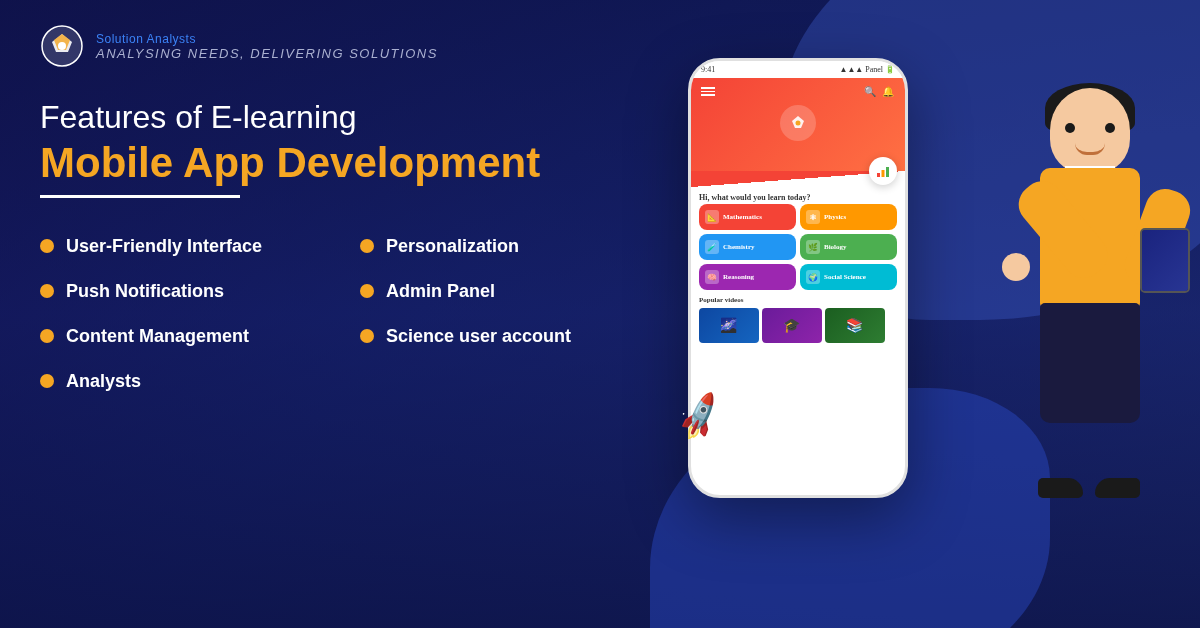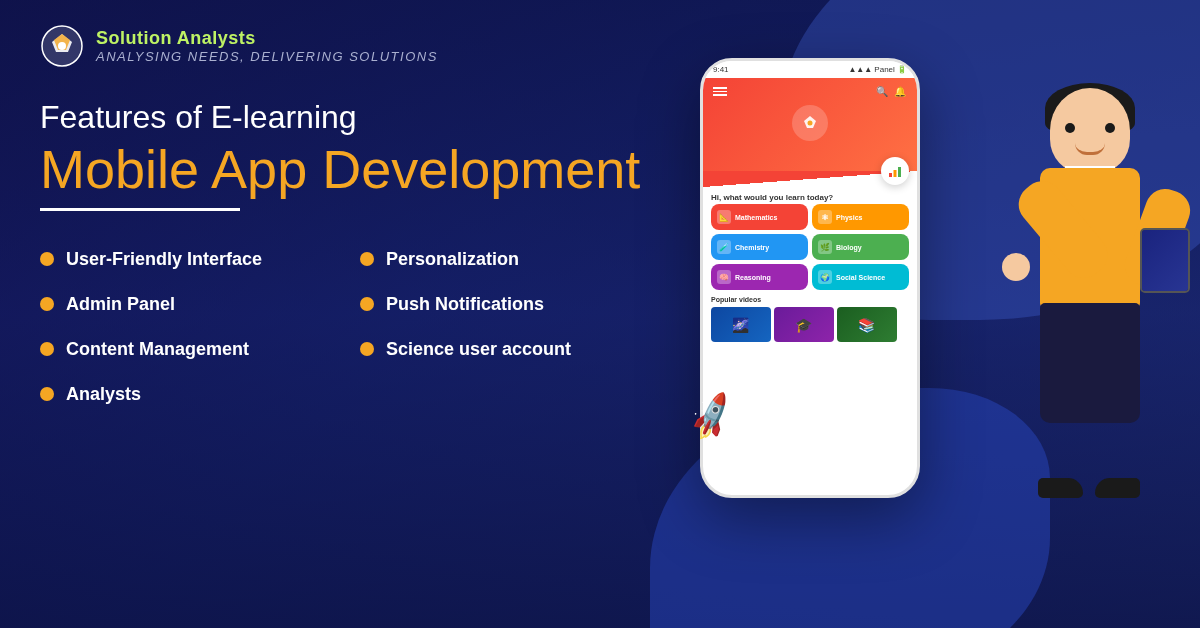--- a/index.html
+++ b/index.html
@@ -73,23 +73,23 @@
       width: 44px;
       height: 44px;
     }
 
     .logo-text {
       display: flex;
       flex-direction: column;
     }
 
     .logo-name {
-      font-size: 18px;
-      font-weight: 700;
-      color: #bef264;
+      font-size: 12px;
+      font-weight: 400;
+      color: #3b82f6;
       letter-spacing: 0.5px;
     }
 
     .logo-tagline {
       font-size: 13px;
       color: #aab0d0;
       letter-spacing: 1.5px;
       text-transform: uppercase;
       font-style: italic;
     }
@@ -110,22 +110,22 @@
 
     .headline-sub {
       font-size: 32px;
       font-weight: 400;
       color: #fff;
       line-height: 1.2;
       margin-bottom: 4px;
     }
 
     .headline-main {
-      font-size: 54px;
-      font-weight: 400;
+      font-size: 42px;
+      font-weight: 700;
       color: #f5a623;
       line-height: 1.1;
       margin-bottom: 8px;
     }
 
     .headline-divider {
       width: 200px;
       height: 3px;
       background: #fff;
       margin-bottom: 28px;
@@ -166,24 +166,25 @@
       position: relative;
       height: 480px;
       display: flex;
       justify-content: center;
       align-items: center;
     }
 
     
     .phone-wrapper {
       position: absolute;
-      left: 20px;
+      left: 8px;
       top: -30px;
       width: 217px;
       height: 440px;
+      font-family: Liberation Serif, serif;
     }
 
     .phone-frame {
       width: 220px;
       height: 440px;
       background: #fff;
       border-radius: 32px;
       box-shadow: 0 20px 60px rgba(0,0,0,0.4);
       overflow: hidden;
       position: relative;
@@ -517,25 +518,25 @@
           <div class="feature-dot"></div>
           <span class="feature-label">User-Friendly Interface</span>
         </div>
         <div class="feature-item">
           <div class="feature-dot"></div>
           <span class="feature-label">Personalization</span>
         </div>
 
         <div class="feature-item">
           <div class="feature-dot"></div>
-          <span class="feature-label">Admin Panel</span>
+          <span class="feature-label">Push Notifications</span>
         </div>
         <div class="feature-item">
           <div class="feature-dot"></div>
-          <span class="feature-label">Push Notifications</span>
+          <span class="feature-label">Admin Panel</span>
         </div>
 
         <div class="feature-item">
           <div class="feature-dot"></div>
           <span class="feature-label">Content Management</span>
         </div>
         <div class="feature-item">
           <div class="feature-dot"></div>
           <span class="feature-label">Science user account</span>
         </div>

